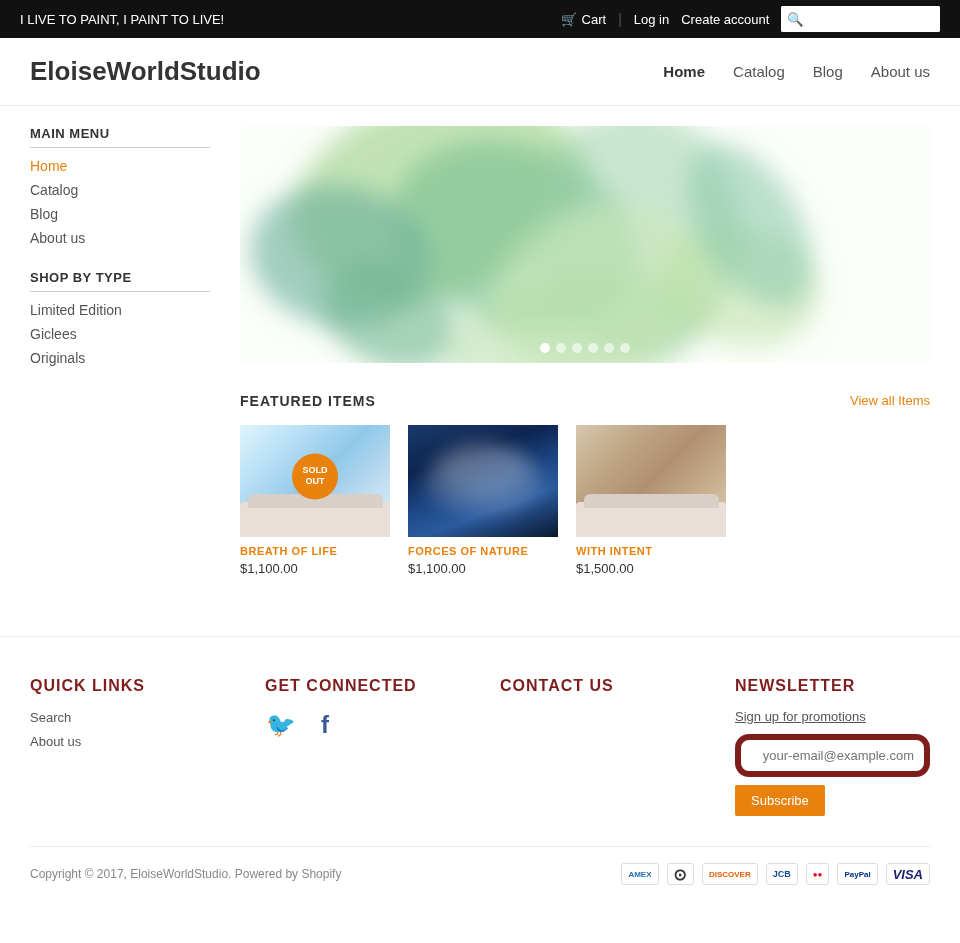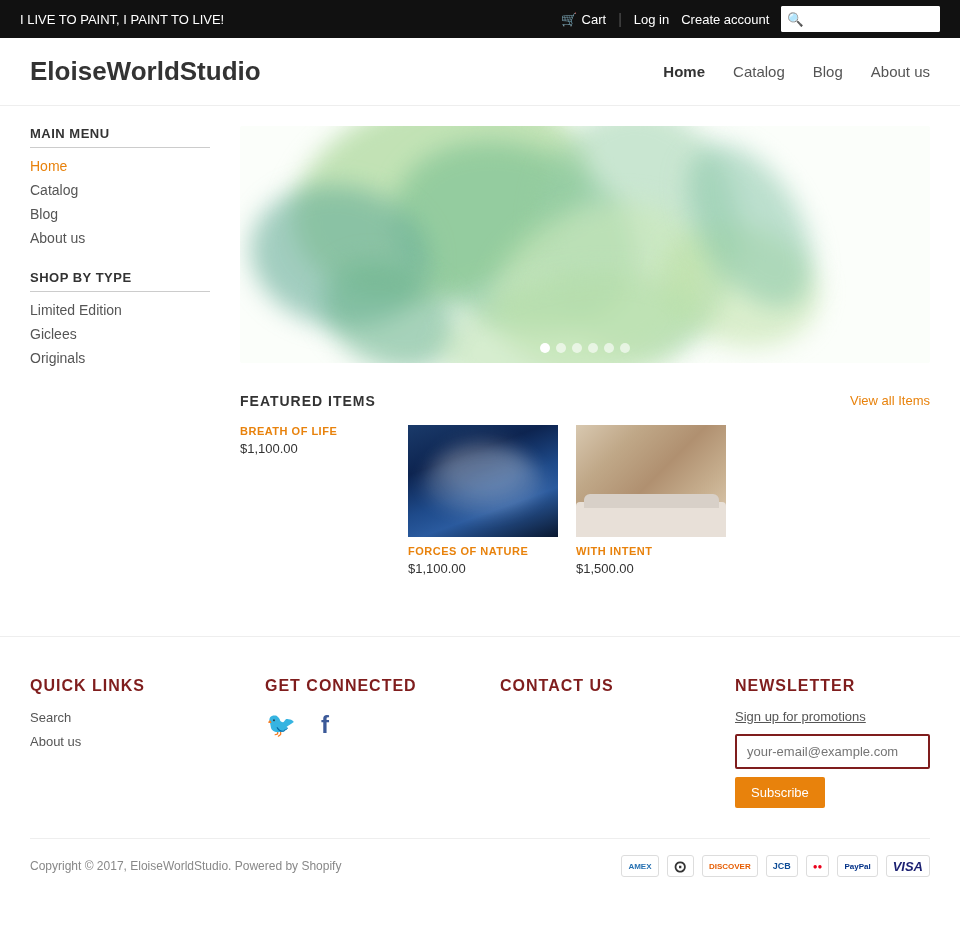--- a/index.html
+++ b/index.html
@@ -271,25 +271,26 @@
       display: flex;
       align-items: center;
       justify-content: center;
       cursor: pointer;
     }
 
     .newsletter-text { font-size: 13px; color: #555; margin-bottom: 10px; text-decoration: underline; }
     .newsletter-input {
       width: 100%;
       padding: 8px 10px;
-      border: 2px solid #7f1d1d;
-      border-radius: 2px;
+      border: 6px solid #7f1d1d;
+      border-radius: 14px;
       font-size: 13px;
       color: #aaa;
       margin-bottom: 8px;
+      text-align: right;
     }
     .subscribe-btn {
       background: #e8820c;
       color: #fff;
       border: none;
       padding: 8px 16px;
       font-size: 13px;
       border-radius: 2px;
       cursor: pointer;
     }
@@ -416,20 +417,30 @@
     </div>
 
     <div class="featured-header">
       <span class="featured-title">FEATURED ITEMS</span>
       <a href="#" class="view-all-link">View all Items</a>
     </div>
 
     <div class="products-grid">
 
       <div class="product-card">
+        <div class="product-img-wrap">
+          <div class="product-img-1" style="width:100%;height:100%;position:relative;">
+            <div style="position:absolute;inset:0;background:linear-gradient(135deg,#e0f4fc 0%,#b8e0f5 25%,#90c8e8 50%,#c0ddf0 75%,#ddf0f8 100%);"></div>
+          </div>
+          <div class="couch"></div>
+          <div class="sold-out-badge">
+            <span>SOLD</span>
+            <span>OUT</span>
+          </div>
+        </div>
         <div class="product-name">BREATH OF LIFE</div>
         <div class="product-price">$1,100.00</div>
       </div>
 
       <div class="product-card">
         <div class="product-img-wrap">
           <div class="product-img-2" style="width:100%;height:100%;position:relative;">
             <div style="position:absolute;inset:0;background:linear-gradient(160deg,#1a3a6a 0%,#0d2450 30%,#1e4a8a 55%,#2a5a9e 70%,#0a1830 100%);"></div>
             <div style="position:absolute;top:15%;left:20%;width:60%;height:50%;background:rgba(255,255,255,0.2);border-radius:50%;filter:blur(10px);"></div>
           </div>

